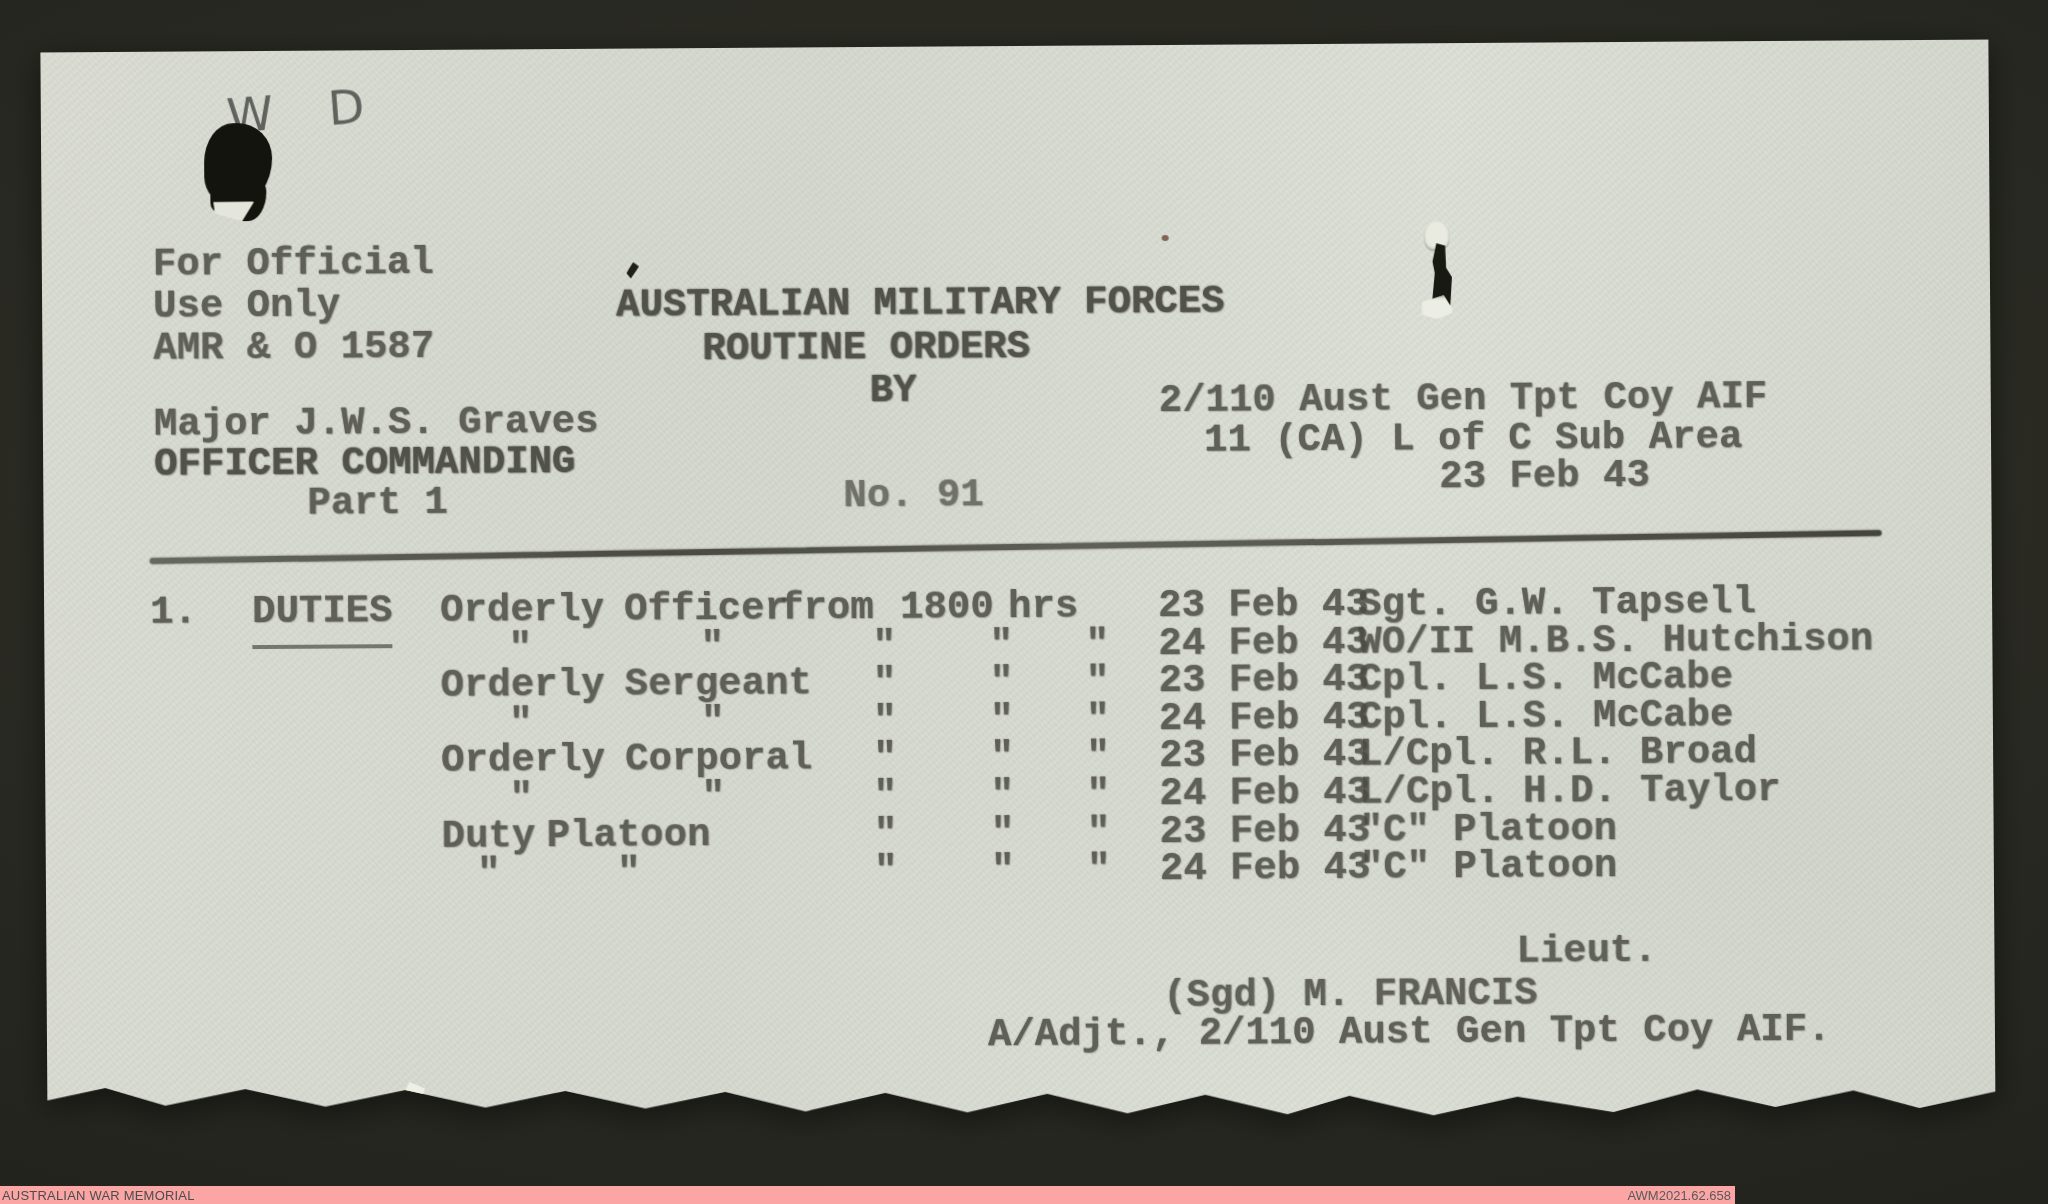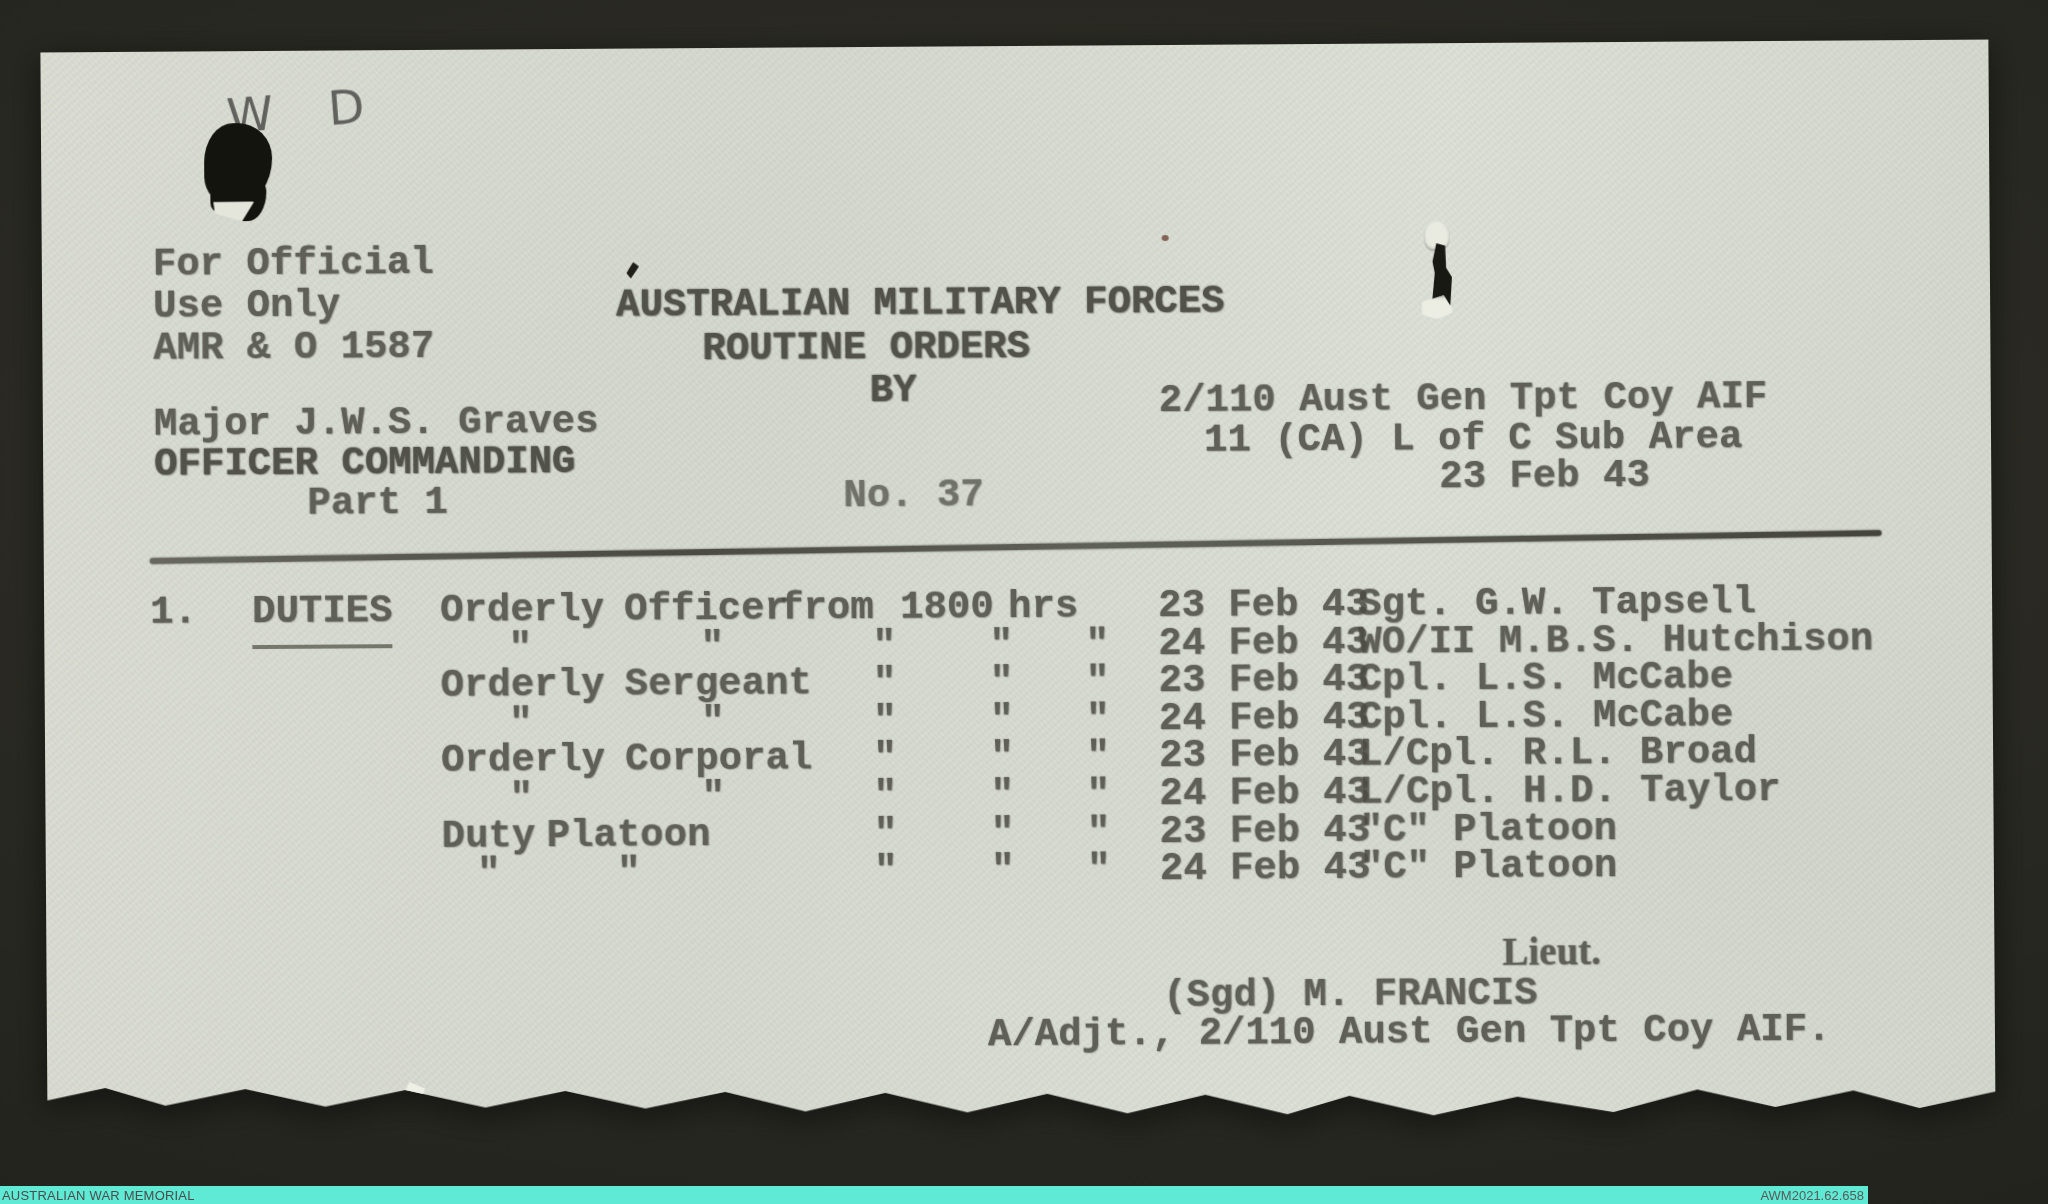--- a/index.html
+++ b/index.html
@@ -105,40 +105,40 @@
   .dB{left:547px;width:30px;text-align:center;}
   .dA.r8{left:322px;}
   .dB.r8{left:462px;}
   .dC{left:719px;width:30px;text-align:center;}
   .dD{left:836px;width:30px;text-align:center;}
   .dE{left:932px;width:30px;text-align:center;}
   .cdate{left:1008px;}
   .cname{left:1208px;}
   
   .sig1{left:976px;top:888px;}
-  .sig1 .rank{position:absolute;left:480px;top:0;font-family:Liberation Serif, serif;}
+  .sig1 .rank{position:absolute;left:494px;top:0;}
   .sig2{left:941px;top:968px;}
   
   .cls1{left:111px;top:192px;}
   .cls2{left:111px;top:234px;}
   .cls3{left:111px;top:276px;}
   .ttl1{left:574px;top:236px;}
   .ttl2{left:660px;top:280px;}
   .ttl3{left:827px;top:323px;}
   .unit1{left:1116px;top:335px;}
   .unit2{left:1161px;top:375px;}
   .unit3{left:1396px;top:413px;}
   .iss1{left:111px;top:352px;}
   .iss2{left:111px;top:392px;}
   .part{left:222px;top:432px;margin-left:42px;}
   .ono{left:800px;top:428px;}
   
   .footer{
-    position:absolute;left:0;bottom:0;width:1868px;height:18px;background:#5eead4;
-    font-size:13px;color:#4c4c4c;
+    position:absolute;left:0;bottom:0;width:1700px;height:18px;background:#fca5a5;
+    font-size:13px;color:#4c4c4c;padding-left:35px;
   }
   .footer .org{position:absolute;left:2px;top:2px;letter-spacing:.2px;}
   .footer .cat{position:absolute;right:4px;top:2px;color:#5a5a5a;}
 </style>
 </head>
 <body>
 
 <div class="paper-wrap">
   <div class="paper">
 
@@ -161,21 +161,21 @@
     <div class="typed strong ttl2">ROUTINE ORDERS</div>
     <div class="typed strong ttl3">BY</div>
 
     <div class="typed unit1">2/110 Aust Gen Tpt Coy AIF</div>
     <div class="typed unit2">11 (CA) L of C Sub Area</div>
     <div class="typed unit3">23 Feb 43</div>
 
     <div class="typed iss1">Major J.W.S. Graves</div>
     <div class="typed strong iss2">OFFICER COMMANDING</div>
     <div class="typed part">Part 1</div>
-    <div class="typed faint ono">No. 37</div>
+    <div class="typed faint ono">No. 91</div>
 
     <div class="rule"></div>
 
     <div class="duties">
       <div class="drow">
         <span class="typed cser">1.</span>
         <span class="typed chead"><span class="u">DUTIES</span></span>
         <span class="typed cw1">Orderly</span>
         <span class="typed cw2">Officer</span>
         <span class="typed cw3">from</span>

